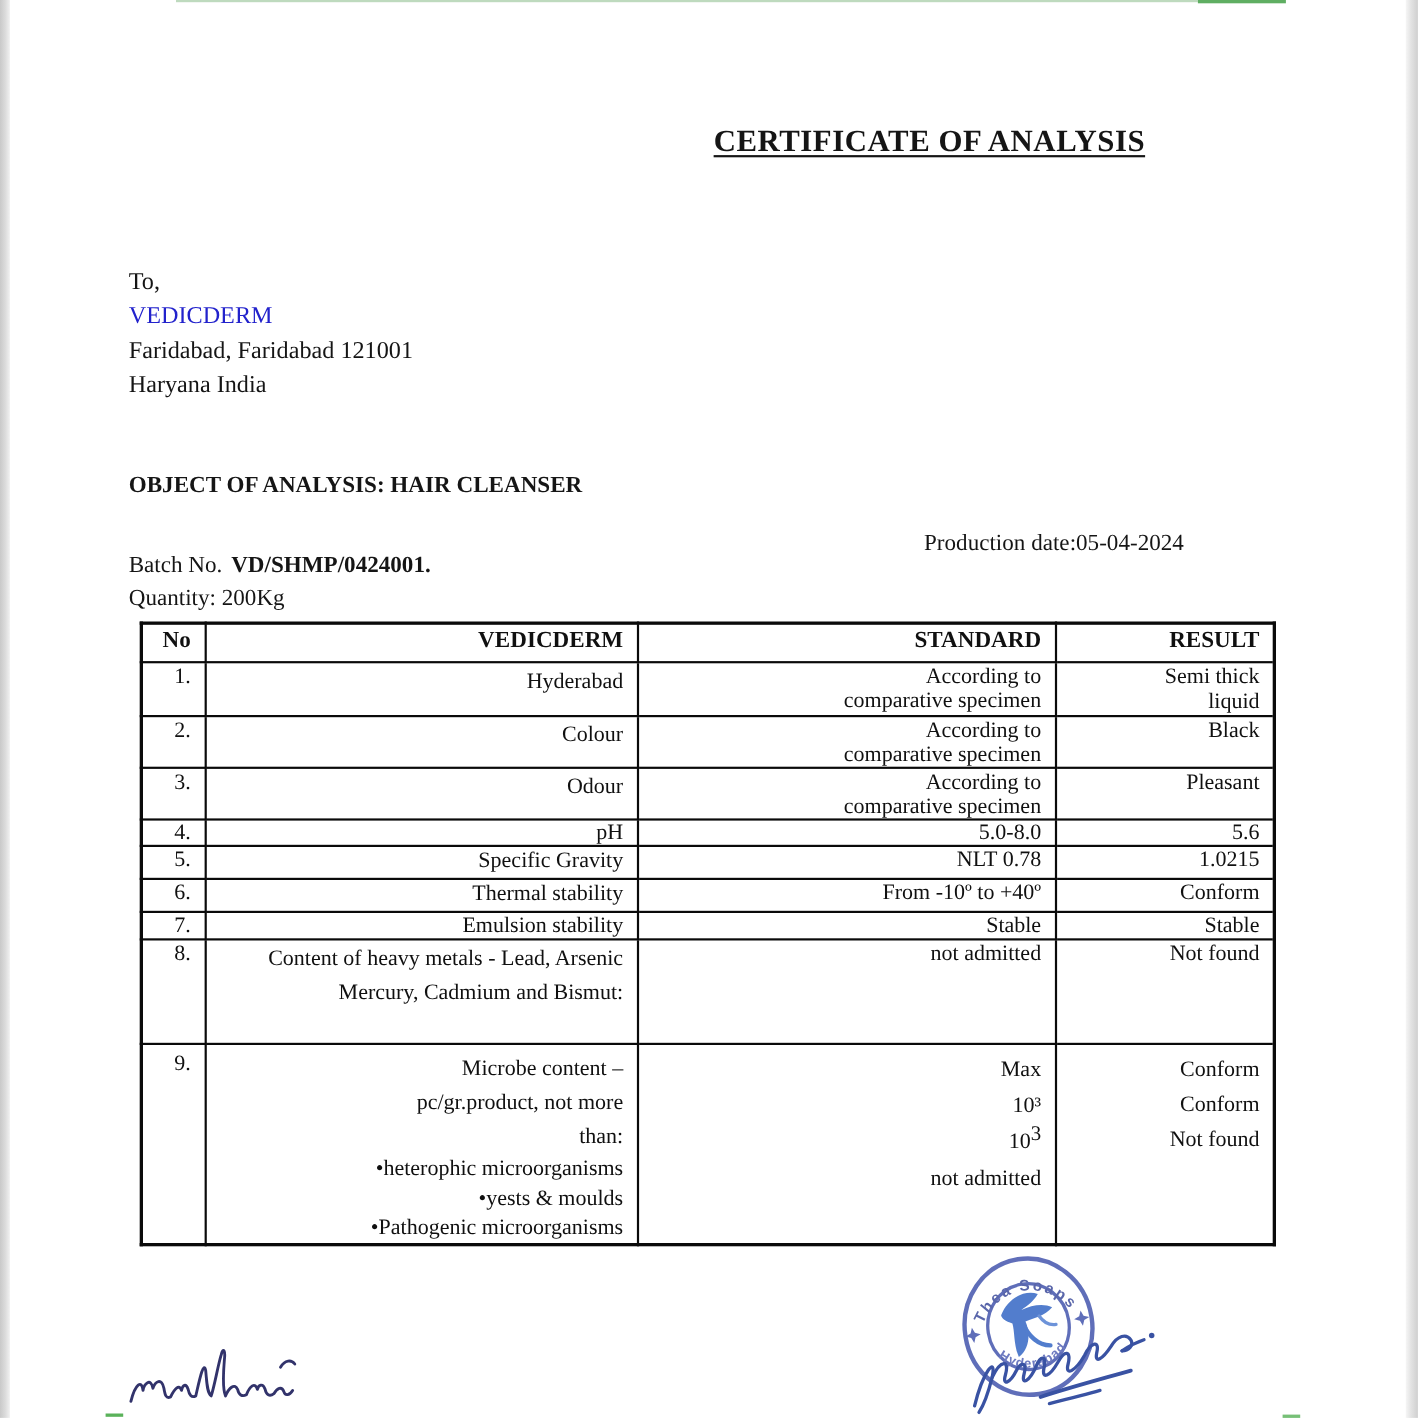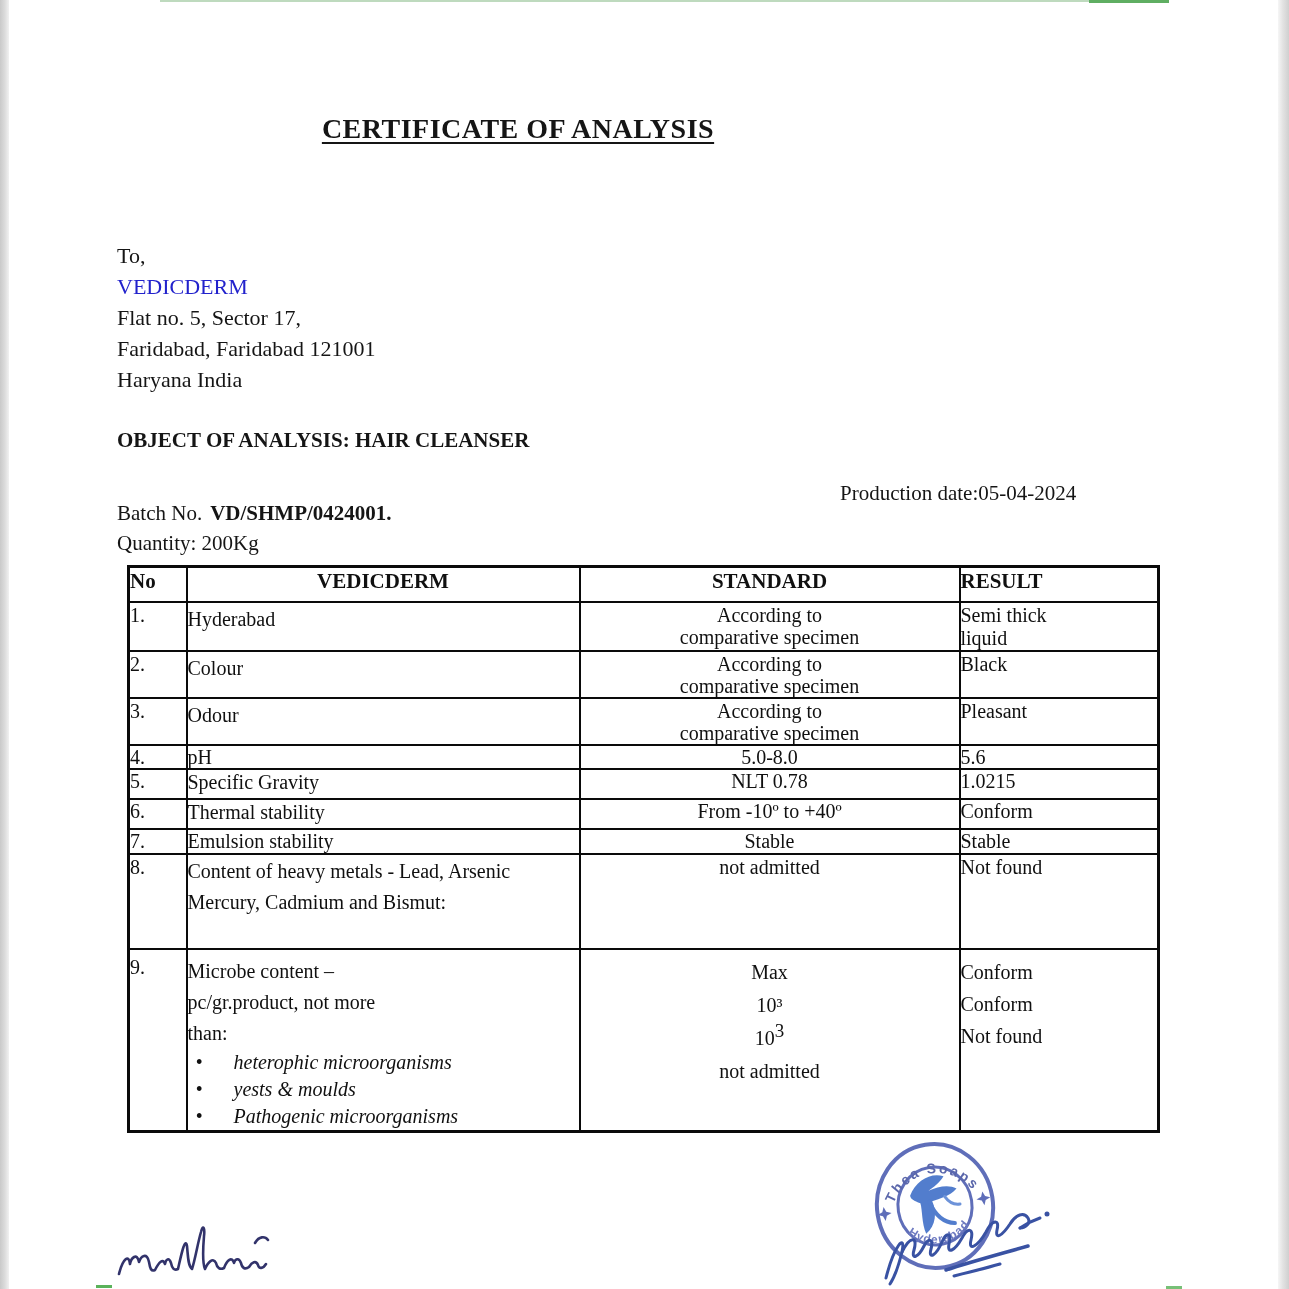--- a/index.html
+++ b/index.html
@@ -15,21 +15,21 @@
   .edge-left{left:0;top:0;width:9px;height:1289px;
     background:linear-gradient(to right,#c9c9c9 0%,#dcdcdc 55%,#f1f1f1 100%);}
   .edge-right{left:1278px;top:0;width:11px;height:1289px;
     background:linear-gradient(to left,#cfcfcf 0%,#e4e4e4 60%,#f6f6f6 100%);}
   .green-top-faint{left:160px;top:0;width:929px;height:2px;background:#6fae6f;opacity:.45;}
   .green-top-solid{left:1089px;top:0;width:80px;height:3px;background:#5fae62;}
   .green-dash-bl{left:96px;top:1285px;width:16px;height:3px;background:#3da53d;opacity:.85;}
   .green-dash-br{left:1166px;top:1286px;width:16px;height:3px;background:#3da53d;opacity:.7;}
 
   .doc-title{
-    left:9px;top:113px;width:1018px;text-align:center;
+    left:23px;top:113px;width:1018px;text-align:right;
     font-size:28px;font-weight:bold;letter-spacing:.5px;
   }
   .doc-title span{text-decoration:underline;text-underline-offset:4px;}
 
   .recipient{left:117px;top:240px;font-size:22px;font-weight:normal;line-height:31px;}
   .recipient .name{color:#2222cc;}
 
   .object-line{left:117px;top:428px;font-size:21px;font-weight:bold;}
   .object-line span{text-underline-offset:4px;}
 
@@ -38,38 +38,39 @@
   .meta-right{left:840px;top:478px;}
   .batch-value{font-weight:bold;margin-left:8px;}
 
   
   table.coa{
     position:absolute;left:127px;top:565px;width:1030px;
     border-collapse:collapse;table-layout:fixed;
     font-size:20px;color:#101010;
   }
   table.coa td,table.coa th{
-    border:2px solid #0a0a0a;vertical-align:top;padding:1px 0 0 0;
+    border:2px solid #0a0a0a;vertical-align:top;padding:1px 12px 0 0;
     overflow:hidden;
+    text-align:right;
   }
   table.coa{border:3px solid #0a0a0a;}
   th{font-size:21px;font-weight:bold;}
   th.h-no{text-align:left;padding-left:5px;}
   th.h-prop{text-align:center;}
   th.h-std{text-align:center;}
   th.h-res{text-align:left;padding-left:2px;margin-top:32px;}
   td.no{padding-left:14px;}
   td.prop{padding-left:12px;padding-right:10px;line-height:31px;}
   td.std{text-align:center;line-height:22px;}
   td.res{padding-left:14px;line-height:23px;}
   tr.slim td{line-height:21px;}
   td.vmid{vertical-align:middle;}
   tr.r9 td{padding-top:6px;}
   .p-line{line-height:31px;}
-  .b-line{line-height:27px;font-style:italic;}
+  .b-line{line-height:27px;}
   .b-line::before{content:"\2022";display:inline-block;width:38px;padding-left:8px;}
   .std9 div{line-height:33px;}
   .res9 div{line-height:32px;}
   .sup-big{font-size:19px;vertical-align:super;line-height:0;}
 
   svg{display:block;}
   .sig-left{left:105px;top:1212px;}
   .stamp-area{left:850px;top:1128px;}
 </style>
 </head>
@@ -82,21 +83,20 @@
 <div class="abs green-dash-bl"></div>
 <div class="abs green-dash-br"></div>
 
 <div class="abs doc-title">
   <span>CERTIFICATE OF ANALYSIS</span>
 </div>
 
 <div class="abs recipient">
   <div>To,</div>
   <div class="name">VEDICDERM</div>
-  <div>Flat no. 5, Sector 17,</div>
   <div>Faridabad, Faridabad 121001</div>
   <div>Haryana India</div>
 </div>
 
 <div class="abs object-line">
   <span>OBJECT OF ANALYSIS: HAIR CLEANSER</span>
 </div>
 
 <div class="abs meta meta-left">
   <div>

